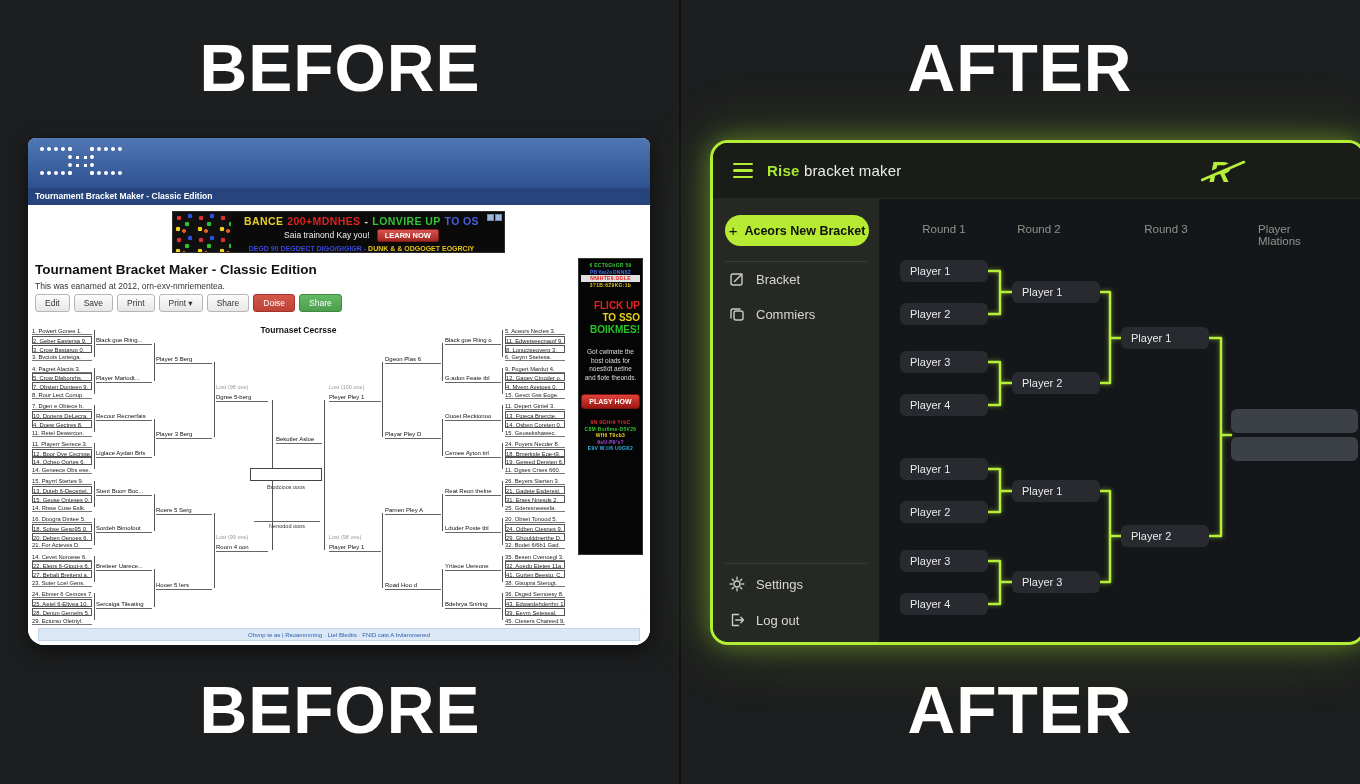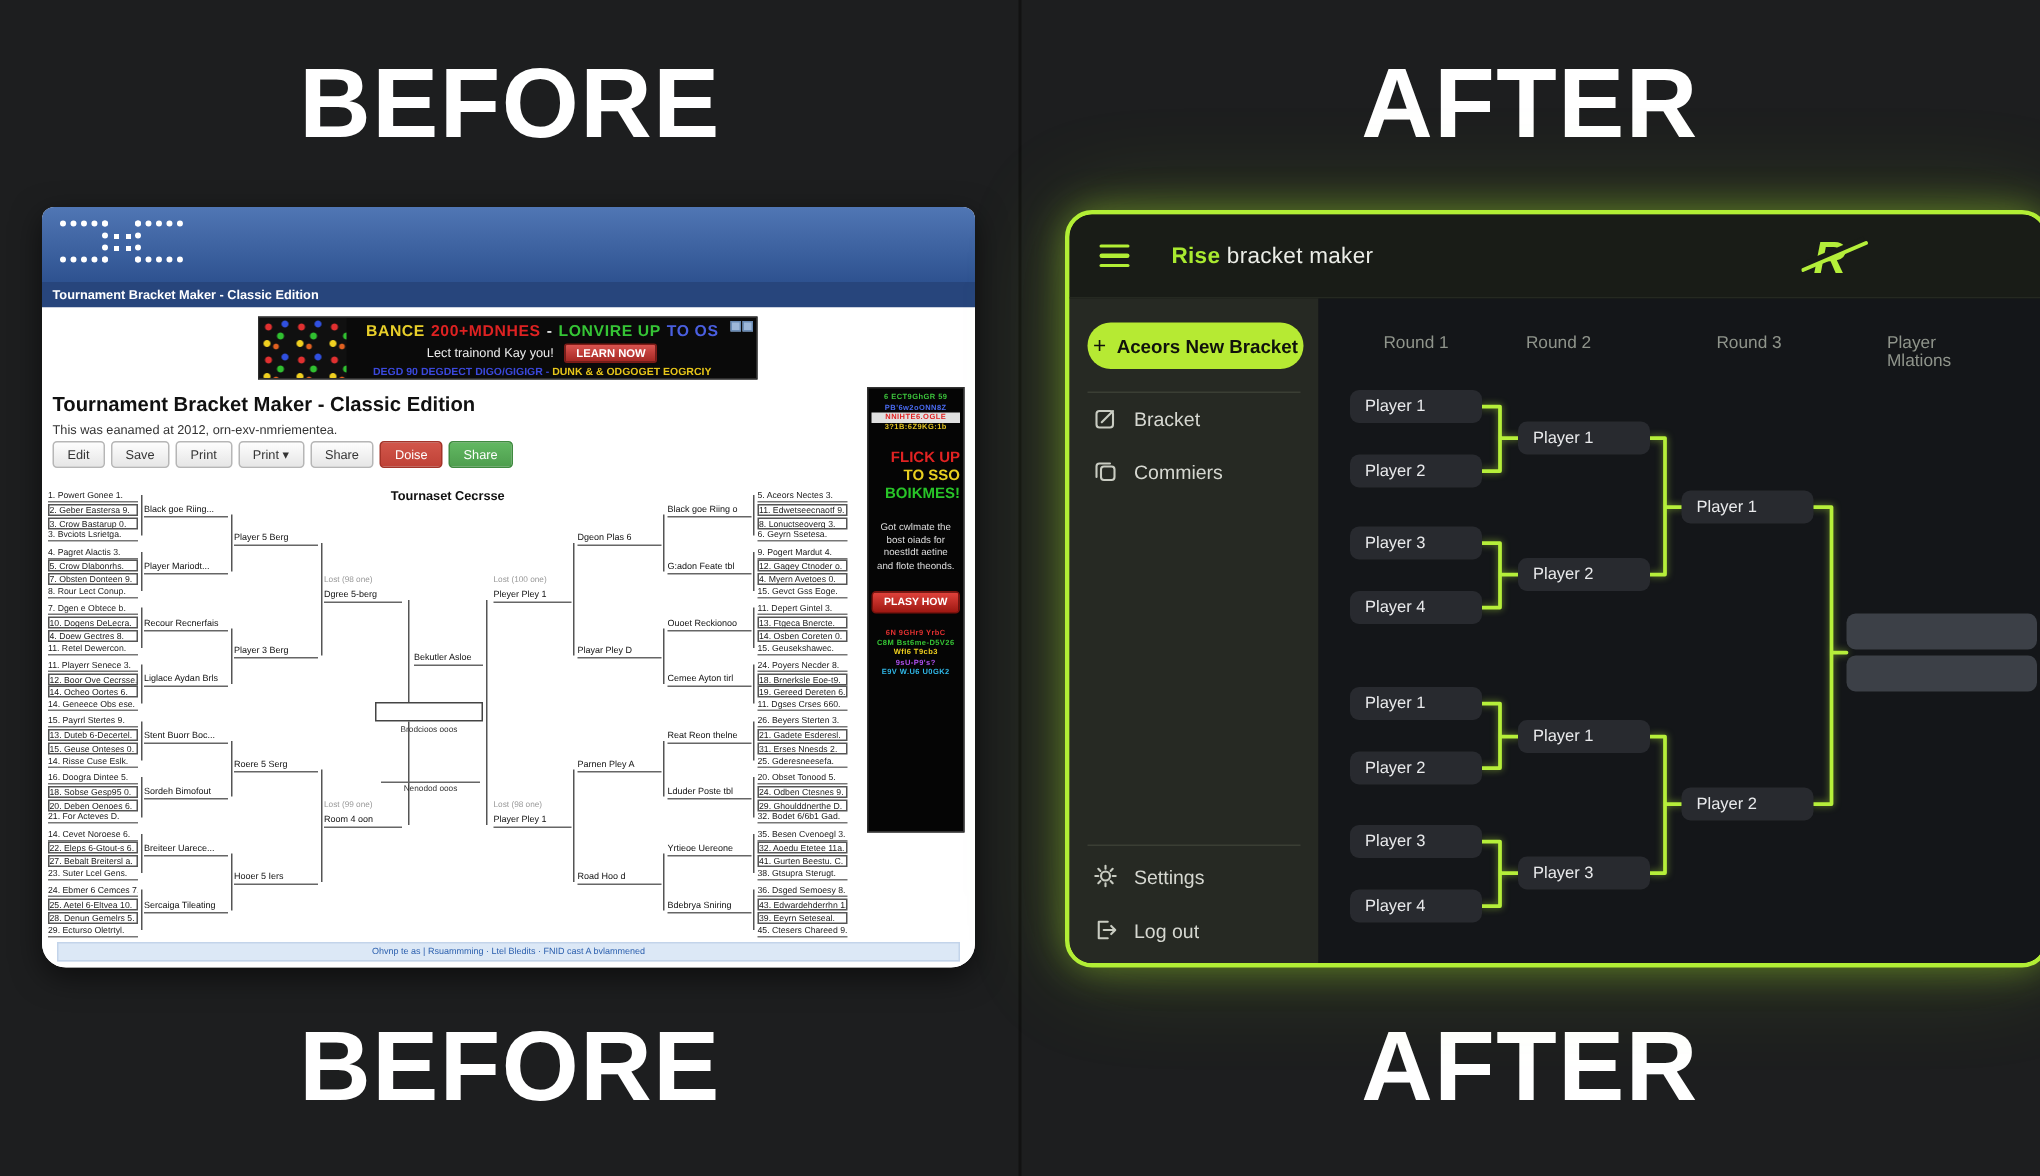--- a/index.html
+++ b/index.html
@@ -93,21 +93,21 @@
     border:1px solid #c3d4ea; font-size:6px; color:#2b5fae; text-align:center; line-height:12px; }
 
   
   .app-panel { position:absolute; left:710px; top:140px; width:656px; height:505px;
     border:3px solid #b2ee35; border-radius:18px; background:#141619; overflow:hidden;
     box-shadow:0 0 26px rgba(168,232,46,.45), 0 0 70px rgba(168,232,46,.18); }
   .topbar { height:56px; background:#191c17; display:flex; align-items:center; position:relative;
     border-bottom:1px solid #252921; }
   .burger { margin-left:20px; width:20px; display:flex; flex-direction:column; gap:4px; cursor:pointer; }
   .burger i { height:2.5px; background:#b2ee35; border-radius:2px; display:block; }
-  .brand { margin-left:28px; font-size:15px; letter-spacing:.2px; }
+  .brand { margin-left:14px; font-size:15px; letter-spacing:.2px; }
   .brand .p { color:#a9e930; font-weight:bold; }
   .brand .s { color:#eceee8; }
   .rlogo { position:absolute; left:488px; top:10px; }
 
   .app-body { display:flex; height:446px; }
   .snav { width:166px; background:#262923; position:relative; flex:none; }
   .create-btn { position:absolute; left:12px; top:16px; width:144px; height:31px; background:#b6ea33;
     border-radius:16px; color:#10120c; font-size:12.5px; font-weight:bold; display:flex;
     align-items:center; justify-content:center; gap:7px; cursor:pointer; }
   .create-btn .plus { font-size:15px; font-weight:400; }
@@ -142,21 +142,21 @@
       </div>
       <div class="bp-titlebar">Tournament Bracket Maker - Classic Edition</div>
 
       <div class="bp-content">
 
         <div class="banner">
           <div class="confetti"></div>
           <div class="b-lines">
             <div class="b-l1" id="ad-line1"><span style="color: rgb(232, 207, 42);">BANCE</span><span style="color: rgb(221, 34, 34);">200+MDNHES</span><span style="color: rgb(221, 221, 221);">-</span><span style="color: rgb(53, 196, 53);">LONVIRE UP</span><span style="color: rgb(74, 95, 224);">TO OS</span></div>
             <div class="b-l2">
-              <span>Lect trainond Kay you!</span><span class="ad-cta">LEARN NOW</span>
+              <span>Saia trainond Kay you!</span><span class="ad-cta">LEARN NOW</span>
             </div>
             <div class="b-l3">
               <span class="blu">DEGD 90 DEGDECT DIGO/GIGIGR -</span>
               <span class="yel">DUNK &amp; &amp; ODGOGET EOGRCIY</span>
             </div>
           </div>
           <div class="adchoice">
               <i></i>
               <i></i>
             </div>

